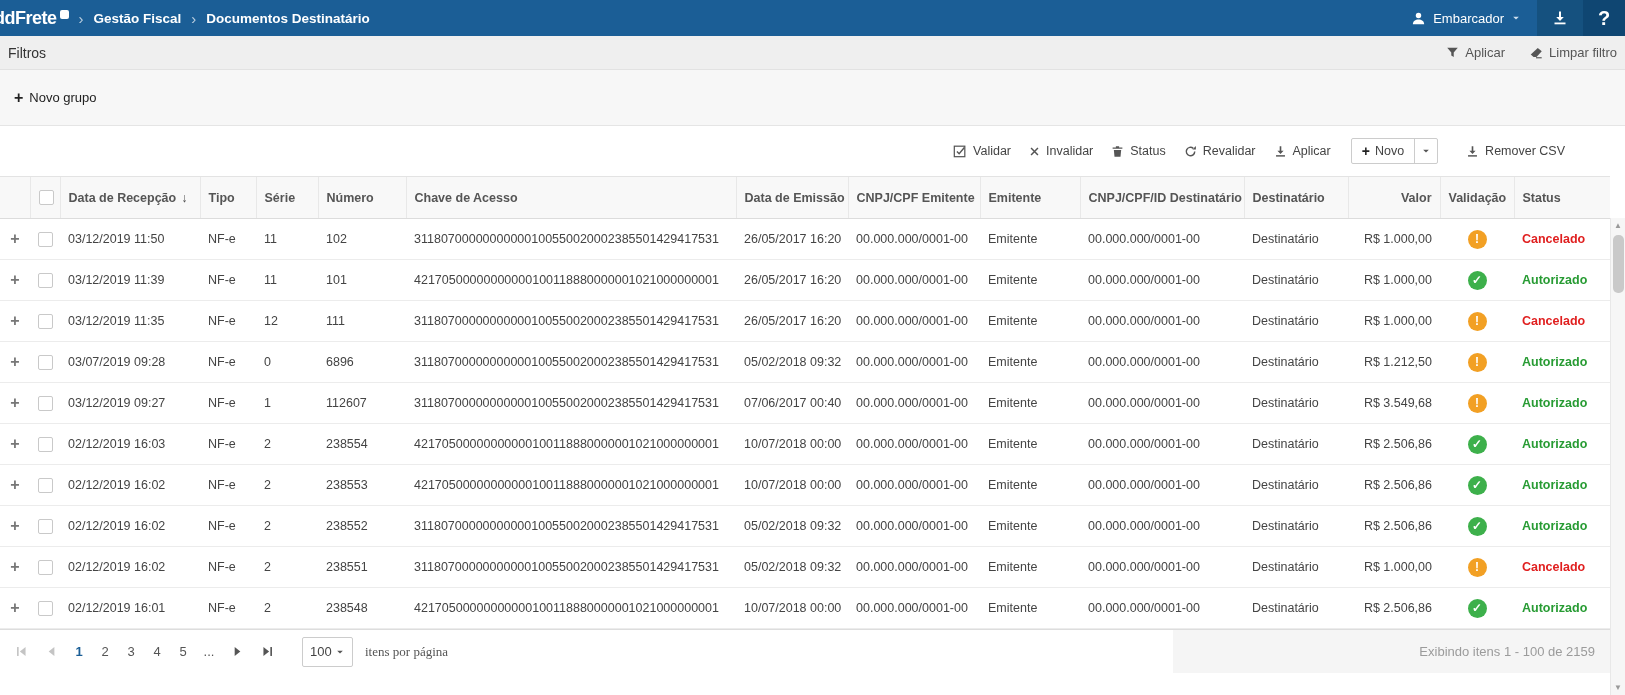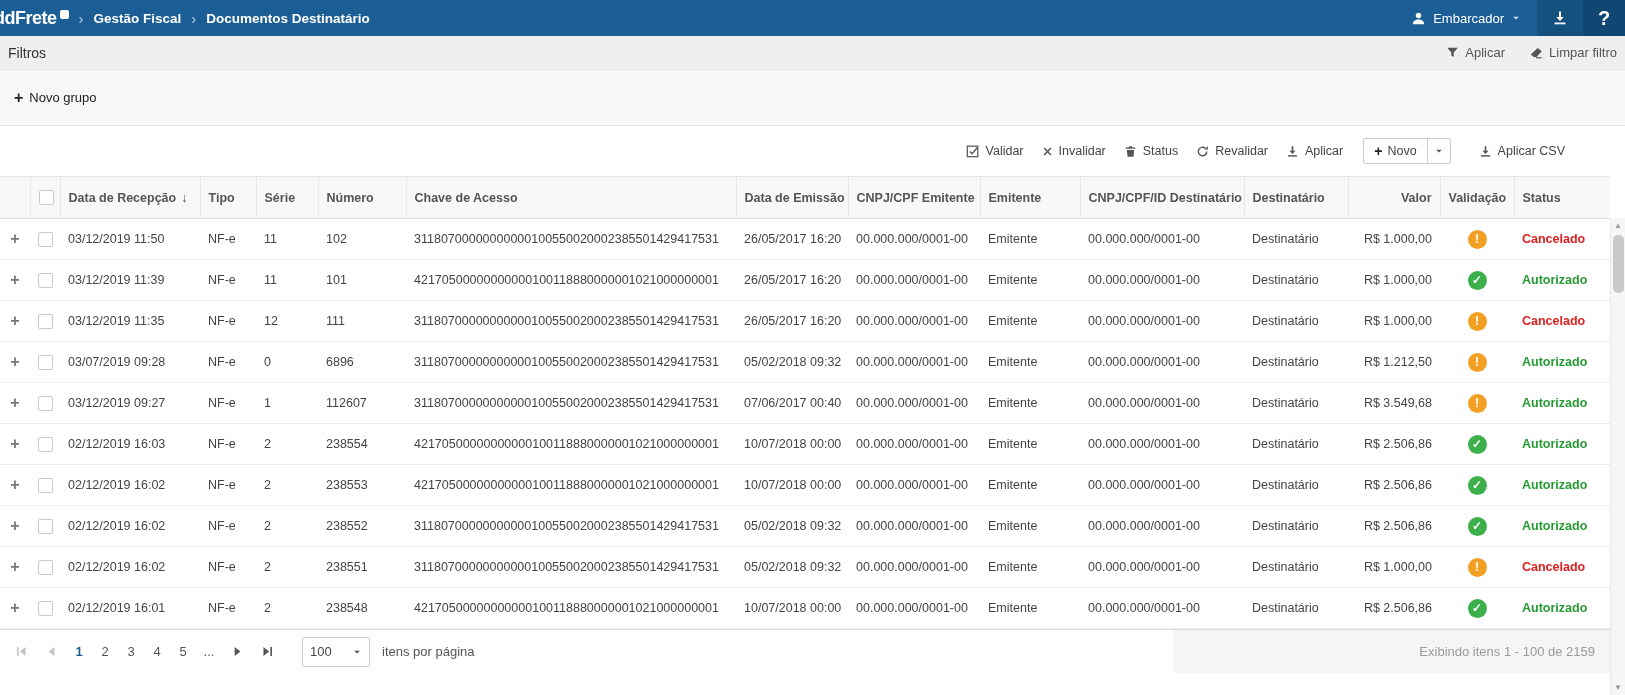--- a/index.html
+++ b/index.html
@@ -64,24 +64,24 @@
   .st-green { color:var(--status-autorizado,#279b33); font-weight:bold; }
 
   
   .pager { height:44px; border-top:1px solid #dddddd; background:#fff;
     display:flex; align-items:center; padding-left:6px; position:relative; }
   .pg-nav { width:30px; height:30px; display:flex; align-items:center; justify-content:center; cursor:pointer; }
   .page-list { display:flex; align-items:center; }
   .page-btn { min-width:26px; height:30px; display:inline-flex; align-items:center;
     justify-content:center; color:#555; padding:0 4px; cursor:pointer; }
   .page-btn.active { color:var(--accent,#1b5e96); font-weight:bold; }
-  .size-box { width:68px; height:30px; border:1px solid #ccc; border-radius:2px;
+  .size-box { width:51px; height:30px; border:1px solid #ccc; border-radius:2px;
     display:flex; align-items:center; justify-content:space-between; padding:0 7px;
     margin:0 12px 0 20px; color:#444; cursor:pointer; }
-  .size-label { color:#555; }
+  .size-label { color:#555;font-family:Liberation Serif, serif; }
   .pager-summary { position:absolute; right:0; top:0; bottom:0; width:452px;
     background:#f5f5f5; display:flex; align-items:center; justify-content:flex-end;
     padding-right:30px; color:#9b9b9b;text-align:right; }
 
   
   .vscroll { position:absolute; top:218px; right:0; width:15px; height:477px;
     background:#f6f6f6; border-left:1px solid #e8e8e8; z-index:6; }
   .vs-arrow { height:15px; display:flex; align-items:center; justify-content:center;
     color:#999; font-size:8px; cursor:pointer; }
   .vs-arrow.down { position:absolute; bottom:0; left:0; right:0; }
@@ -221,21 +221,21 @@
       </span>
     </span>
   </span>
   <span class="tbtn export-btn">
     <span class="icon">
       <svg viewBox="0 0 16 16" width="13" height="13" fill="#555">
           <path d="M7 1.5h2V7h2.8L8 11 4.2 7H7z"></path>
           <rect x="2.5" y="12.5" width="11" height="1.8"></rect>
         </svg>
     </span>
-    <span>Aplicar CSV</span>
+    <span>Remover CSV</span>
   </span>
 </div>
 
 <div class="grid-wrap">
   <table class="grid">
     <colgroup>
       <col style="width:30px">
         <col style="width:30px">
         <col style="width:140px">
       <col style="width:56px">

